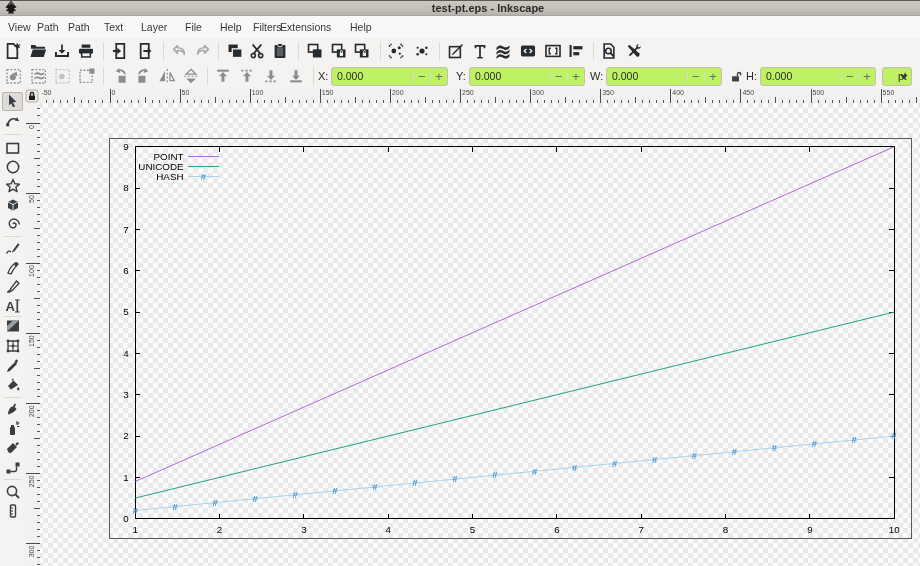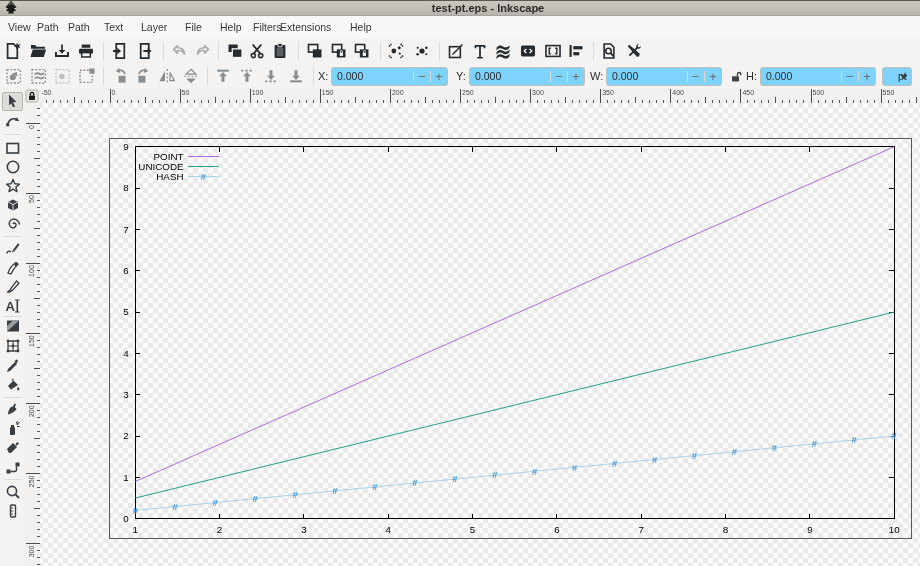--- a/index.html
+++ b/index.html
@@ -9,21 +9,21 @@
   background:linear-gradient(#cbc7c1 0%,#c3bfb9 55%,#b4b0aa 100%);border-top:1px solid #5b5853;box-sizing:border-box;box-shadow:inset 0 -1px 0 #a7a39d;}
 .title{left:56px;top:1px;width:864px;text-align:center;font-weight:bold;
   font-size:11px;color:#2a2a28;line-height:15px;}
 .menubar{left:0;top:16px;width:920px;height:22px;background:#f8f8f7;}
 .menu{top:16px;height:22px;line-height:22px;font-size:10.5px;color:#36393b;}
 .tbar{left:0;top:38px;width:920px;height:26px;background:#f4f3f1;}
 .tbar2{left:0;top:64px;width:920px;height:24px;background:#f4f3f1;}
 .sep1{top:42px;height:18px;width:1px;background:#dbd9d5;}
 .sep2{top:67px;height:18px;width:1px;background:#dbd9d5;}
 .lbl{font-size:11px;color:#2b2b2b;top:67px;height:19px;line-height:19px;}
-.entry{top:67px;height:19px;background:#7dd3fc;border:1px solid #c3beb8;border-radius:3px;
+.entry{top:67px;height:19px;background:#bef264;border:1px solid #c3beb8;border-radius:3px;
   box-sizing:border-box;font-size:10.5px;color:#2b2b2b;line-height:17px;}
 .entry .val{position:absolute;left:5px;top:0;}
 .entry .bsep{position:absolute;top:3px;height:11px;width:1px;background:#dcd8d3;}
 .entry .mm{position:absolute;top:0;width:16px;text-align:center;color:#6e6e6c;
   font-size:13.5px;line-height:17px;}
 .hruler{left:40px;top:88px;width:880px;height:15px;background:#f2f1ef;}
 .vruler{left:24px;top:103px;width:16px;height:463px;background:#f2f1ef;}
 .corner{left:24px;top:88px;width:16px;height:15px;background:#f2f1ef;}
 .toolbox{left:0;top:88px;width:24px;height:478px;background:#f4f3f1;}
 .canvas{left:40px;top:103px;width:880px;height:463px;

